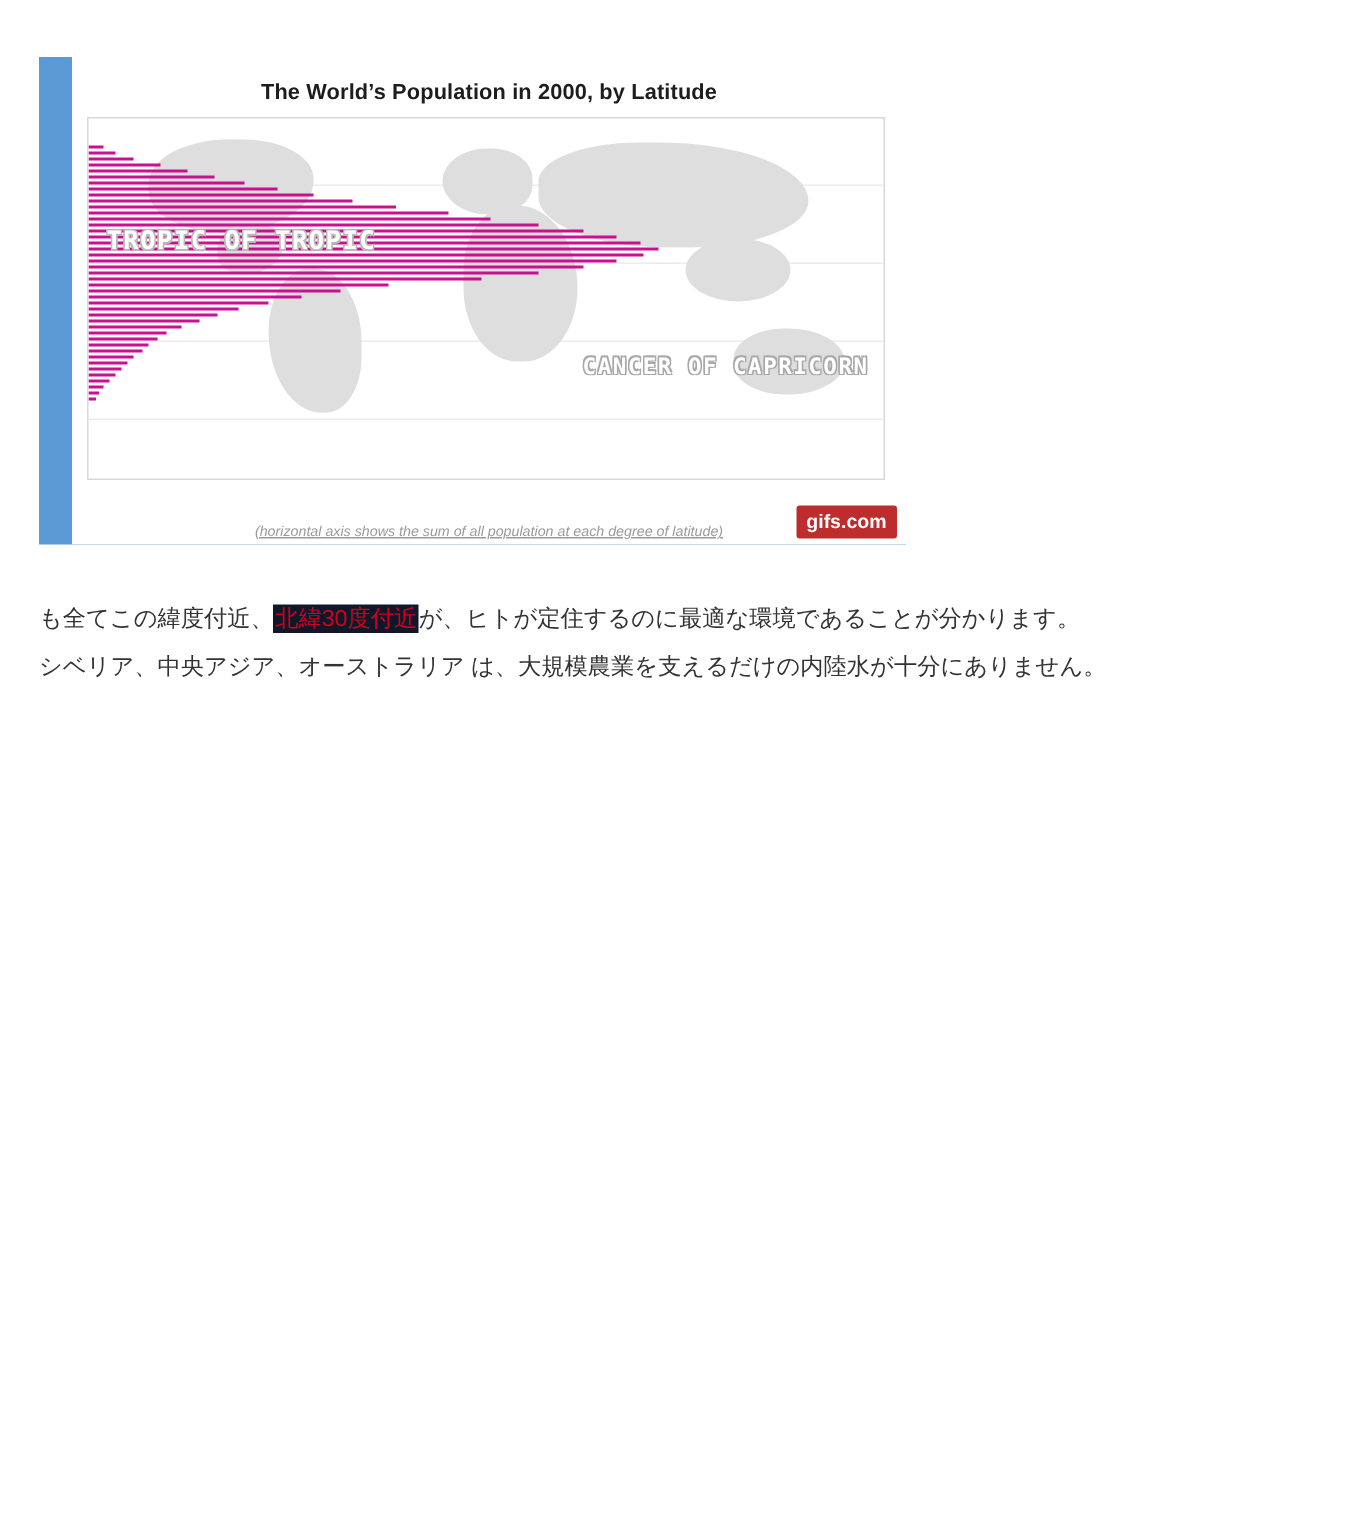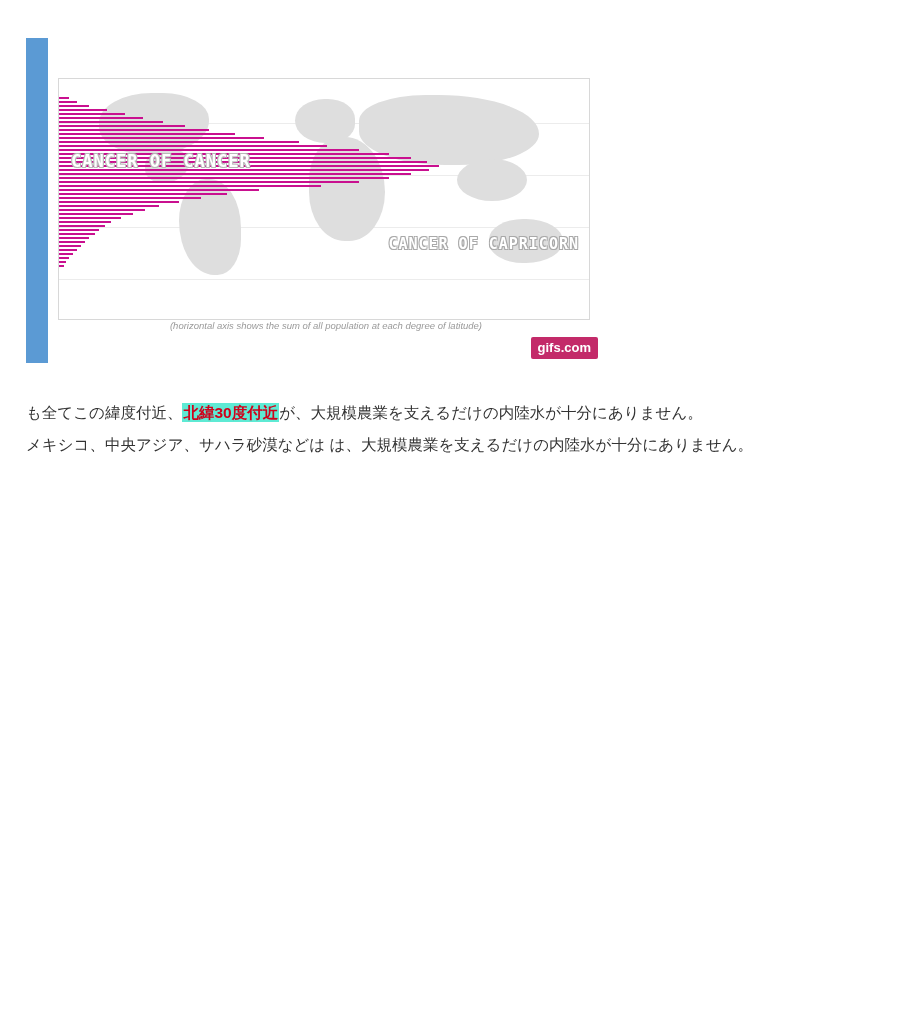--- a/index.html
+++ b/index.html
@@ -115,31 +115,32 @@
     right: 10px; top: 156px; font-size: 15px;
     color: #ffffff;
     text-shadow:
       -1px -1px 0 #a9a9a9, 1px -1px 0 #a9a9a9,
       -1px 1px 0 #a9a9a9, 1px 1px 0 #a9a9a9;
   }
   .fig-caption {
     position: absolute;
     left: 0;
     right: 0;
-    bottom: 32px;
+    bottom: 3px;
     text-align: center;
     font-size: 9.5px;
     color: #9a9a9a;
     font-style: italic;
+    text-decoration: underline;
   }
   .gifs-badge {
     position: absolute;
     right: 6px;
     bottom: 4px;
-    background: #be185d;
+    background: #b91c1c;
     color: #ffffff;
     font-size: 13px;
     font-weight: bold;
     padding: 3px 7px 4px 7px;
     border-radius: 2px;
     opacity: 0.92;
   }
   
   .body-copy {
     margin: 0 26px;
@@ -149,39 +150,40 @@
     color: #333333;
   }
   .body-copy p {
     margin: 0 0 26px 0;
   }
   .body-copy p.tight {
     margin-bottom: 0;
   }
   .hl-red {
     color: #d0021b;
-    font-weight: bold;
-    background: #5eead4;
+    font-weight: normal;
+    background: #0f172a;
     padding: 1px 1px;
   }
   .hl-yellow {
     background: #fdf3a6;
     font-weight: bold;
     color: #333333;
     padding: 1px 1px;
   }
 </style>
 </head>
 <body>
 
 <div class="page">
 
 
   <div class="figure-wrap">
     <div class="figure-inner">
+      <div class="fig-title">The World’s Population in 2000, by Latitude</div>
 
       <div class="map-box">
 
         <div class="gridline" style="top:44px;"></div>
         <div class="gridline" style="top:96px;"></div>
         <div class="gridline" style="top:148px;"></div>
         <div class="gridline" style="top:200px;"></div>
 
         <div class="land" style="left:40px;  top:14px;  width:110px; height:62px;"></div>
         <div class="land" style="left:86px;  top:70px;  width:44px;  height:34px; border-radius:50% 40% 60% 40%;"></div>
@@ -231,35 +233,35 @@
           <div class="bar" style="top:158px; width:30px;"></div>
           <div class="bar" style="top:162px; width:26px;"></div>
           <div class="bar" style="top:166px; width:22px;"></div>
           <div class="bar" style="top:170px; width:18px;"></div>
           <div class="bar" style="top:174px; width:14px;"></div>
           <div class="bar" style="top:178px; width:10px;"></div>
           <div class="bar" style="top:182px; width:7px;"></div>
           <div class="bar" style="top:186px; width:5px;"></div>
         </div>
 
-        <div class="tropic-label tropic-cancer">CANCER OF CANCER</div>
+        <div class="tropic-label tropic-cancer">TROPIC OF TROPIC</div>
         <div class="tropic-label tropic-capricorn">CANCER OF CAPRICORN</div>
       </div>
 
       <div class="fig-caption">(horizontal axis shows the sum of all population at each degree of latitude)</div>
     </div>
     <div class="gifs-badge">gifs.com</div>
   </div>
 
   <div class="body-copy">
 
 
     <p class="tight">
-      <span>も全てこの緯度付近、</span><span class="hl-red">北緯30度付近</span><span>が、大規模農業を支えるだけの内陸水が十分にありません。</span>
+      <span>も全てこの緯度付近、</span><span class="hl-red">北緯30度付近</span><span>が、ヒトが定住するのに最適な環境であることが分かります。</span>
     </p>
 
 
 
 
-    <p>メキシコ、中央アジア、サハラ砂漠などは は、大規模農業を支えるだけの内陸水が十分にありません。</p>
+    <p>シベリア、中央アジア、オーストラリア は、大規模農業を支えるだけの内陸水が十分にありません。</p>
 
   </div>
 </div>
 
 </body></html>

